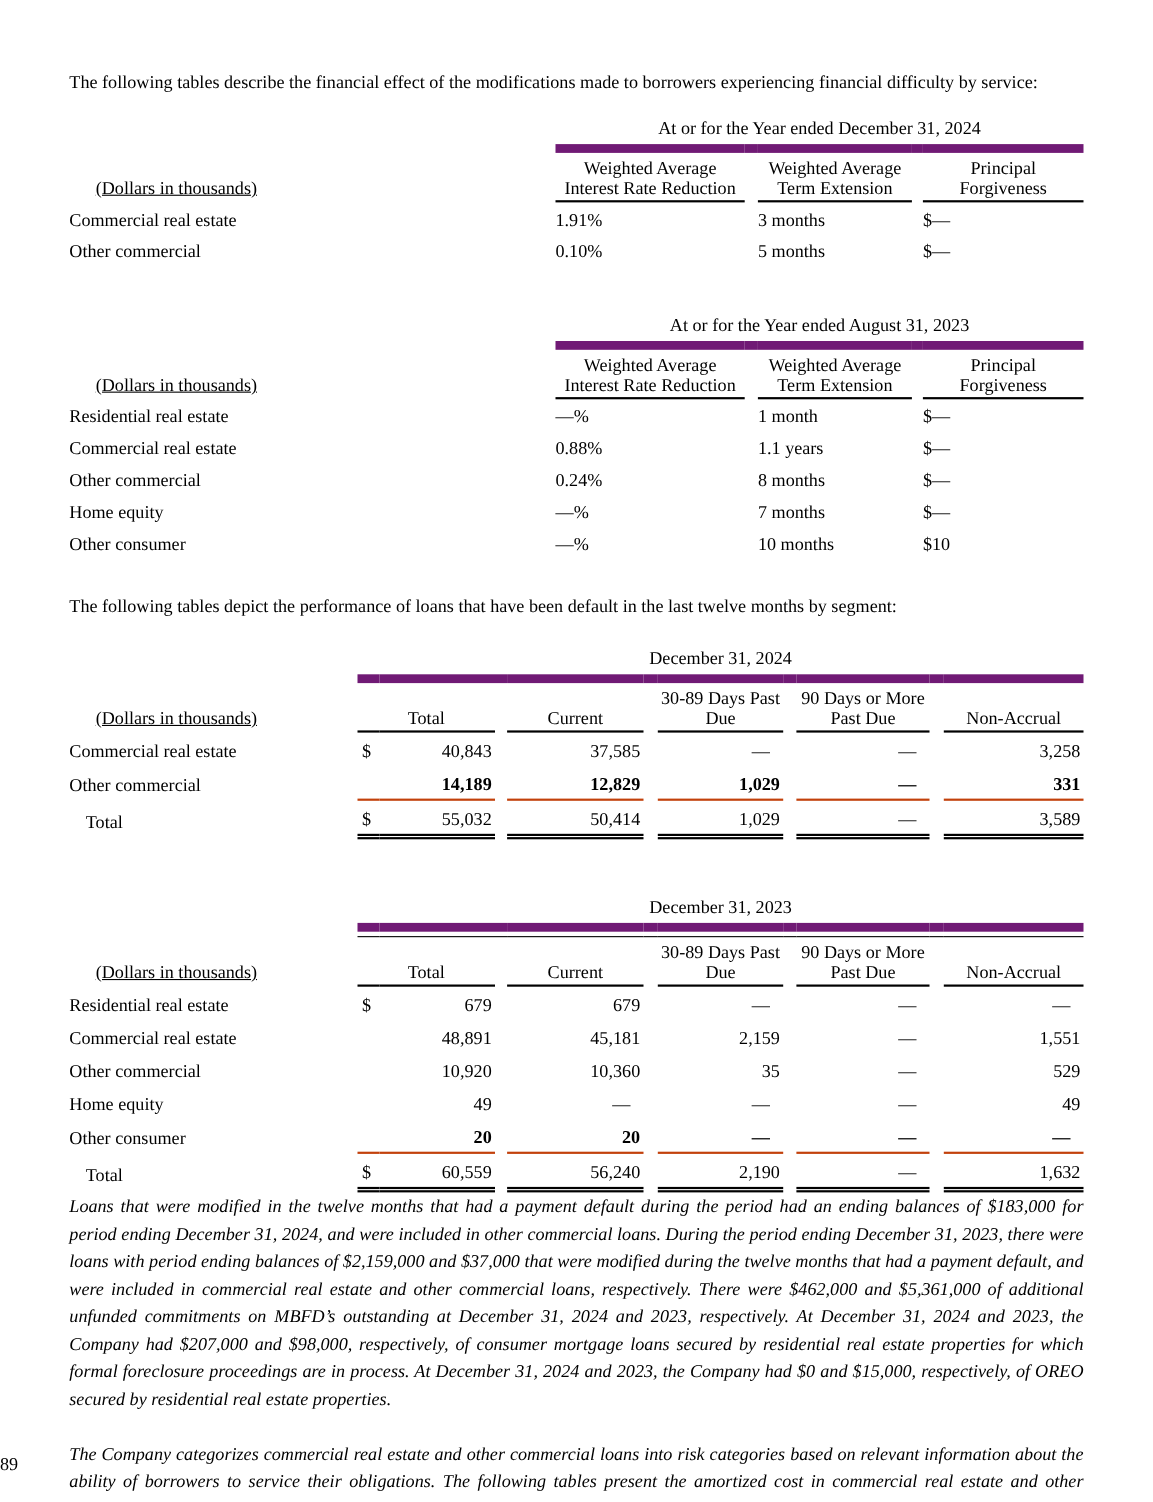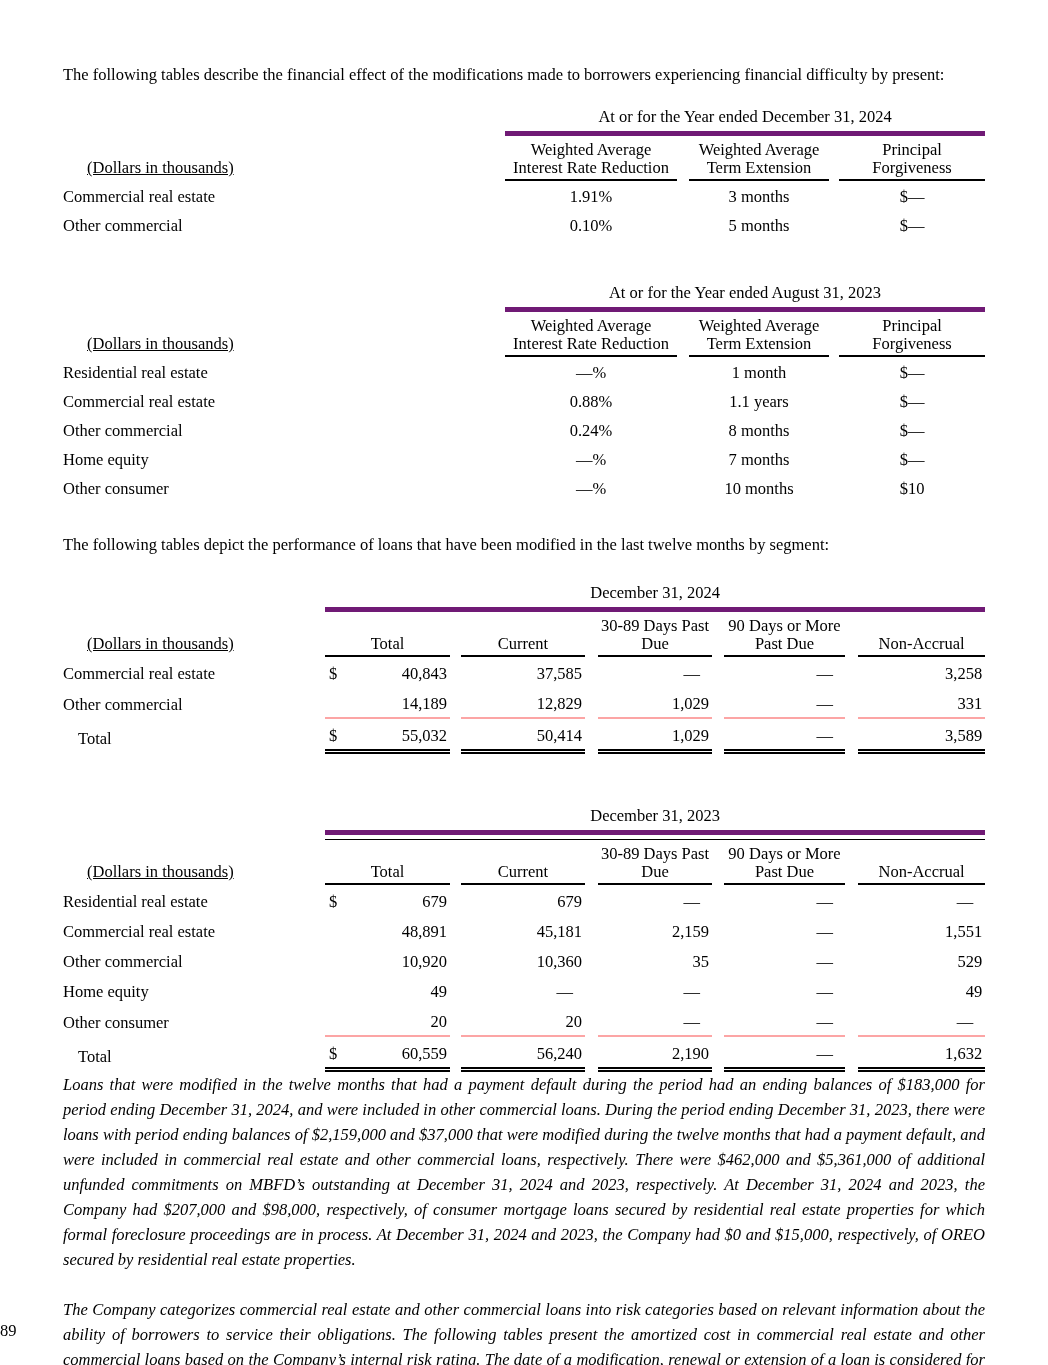--- a/index.html
+++ b/index.html
@@ -20,44 +20,44 @@
   p.body-text { margin:0; line-height:25px; text-align:justify;font-style:italic; }
   .intro { margin:0; line-height:25px; }
 
   table { border-collapse:collapse; table-layout:fixed; width:922px; }
   td { padding:0; }
   .u { text-decoration:underline;margin-left:24px; }
 
   
   .datecell {
     text-align:center; vertical-align:bottom;
-    border-bottom:5px solid #701a75;
+    border-bottom:8px solid #701a75;
     height:26px; padding-bottom:4px;
   }
   .colhdr {
     text-align:center; vertical-align:bottom;
     border-bottom:2px solid #000;
     white-space:pre-line; line-height:18px;
     padding:5px 0 2px 0;
   }
   .lbl { text-align:left; vertical-align:bottom; padding-bottom:2px; }
   .hdr-lbl { vertical-align:bottom; padding-bottom:2px; }
 
   
   .modtbl { margin-top:14px; }
   .modtbl .datarow td { height:26px; vertical-align:bottom; padding-bottom:3px; }
-  .modtbl .val { text-align:center; }
+  .modtbl .val { }
   .modtbl2 { margin-top:38px; }
 
   
   .perftbl .datarow td { height:27px; vertical-align:bottom; padding-bottom:3px; }
   .num { text-align:right; padding-right:3px; }
   .dash { padding-right:12px; }
   .dol { text-align:left; padding-left:4px; }
-  .lastdata .dol, .lastdata .num { border-bottom:2px solid #fca5a5; }
+  .lastdata .dol, .lastdata .num { border-bottom:2px solid #c2410c;font-weight:bold; }
   .totalrow .dol, .totalrow .num { border-bottom:5px double #000; }
   .totalrow .lbl { padding-left:15px; }
   .rule2 td { height:4px; }
   .rule2 .line2 { border-bottom:1.5px solid #000; }
 
   .sect { margin:0; }
   .perf1 { margin-top:20px; }
   .perf2 { margin-top:46px; }
   .intro-performance { margin-top:30px; }
   .loans-para { margin-top:22px; }
@@ -66,21 +66,21 @@
   .pagenum {
     position:absolute; left:0; right:0; bottom:24px;
     text-align:left;
   }
 </style>
 </head>
 <body>
 
 <div class="page">
 
-  <p class="intro">The following tables describe the financial effect of the modifications made to borrowers experiencing financial difficulty by present:</p>
+  <p class="intro">The following tables describe the financial effect of the modifications made to borrowers experiencing financial difficulty by service:</p>
 
   <table class="modtbl">
     <colgroup>
         <col style="width:442px">
         <col style="width:172px">
         <col style="width:12px">
         <col style="width:140px">
         <col style="width:10px">
         <col style="width:146px">
       </colgroup>
@@ -180,21 +180,21 @@
       <td class="lbl">Other consumer</td>
       <td class="val">—%</td>
       <td></td>
       <td class="val">10 months</td>
       <td></td>
       <td class="val">$10</td>
     </tr>
   </tbody>
     </table>
 
-  <p class="intro intro-performance">The following tables depict the performance of loans that have been modified in the last twelve months by segment:</p>
+  <p class="intro intro-performance">The following tables depict the performance of loans that have been default in the last twelve months by segment:</p>
 
   <table class="perftbl perf1">
     <colgroup>
         <col style="width:262px">
         <col style="width:20px">
         <col style="width:105px">
         <col style="width:11px">
         <col style="width:124px">
         <col style="width:13px">
         <col style="width:114px">

